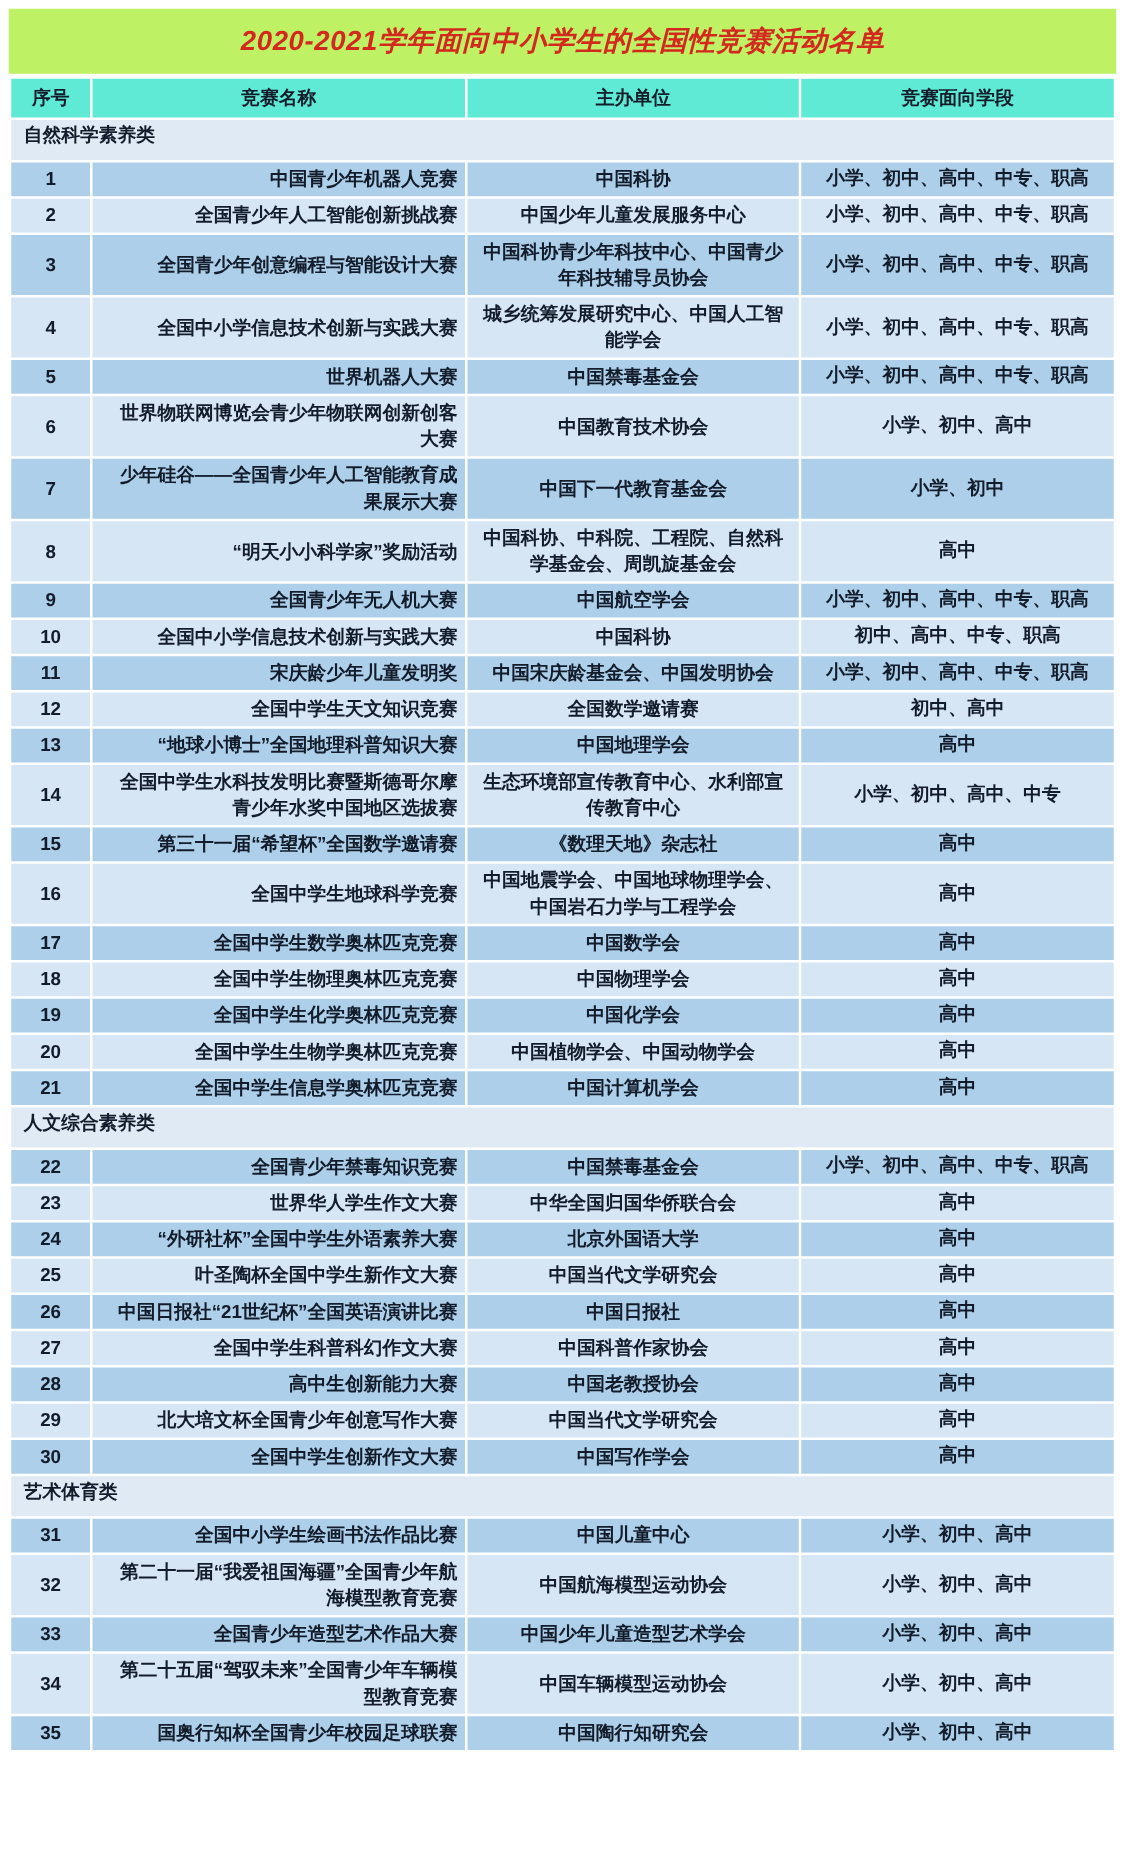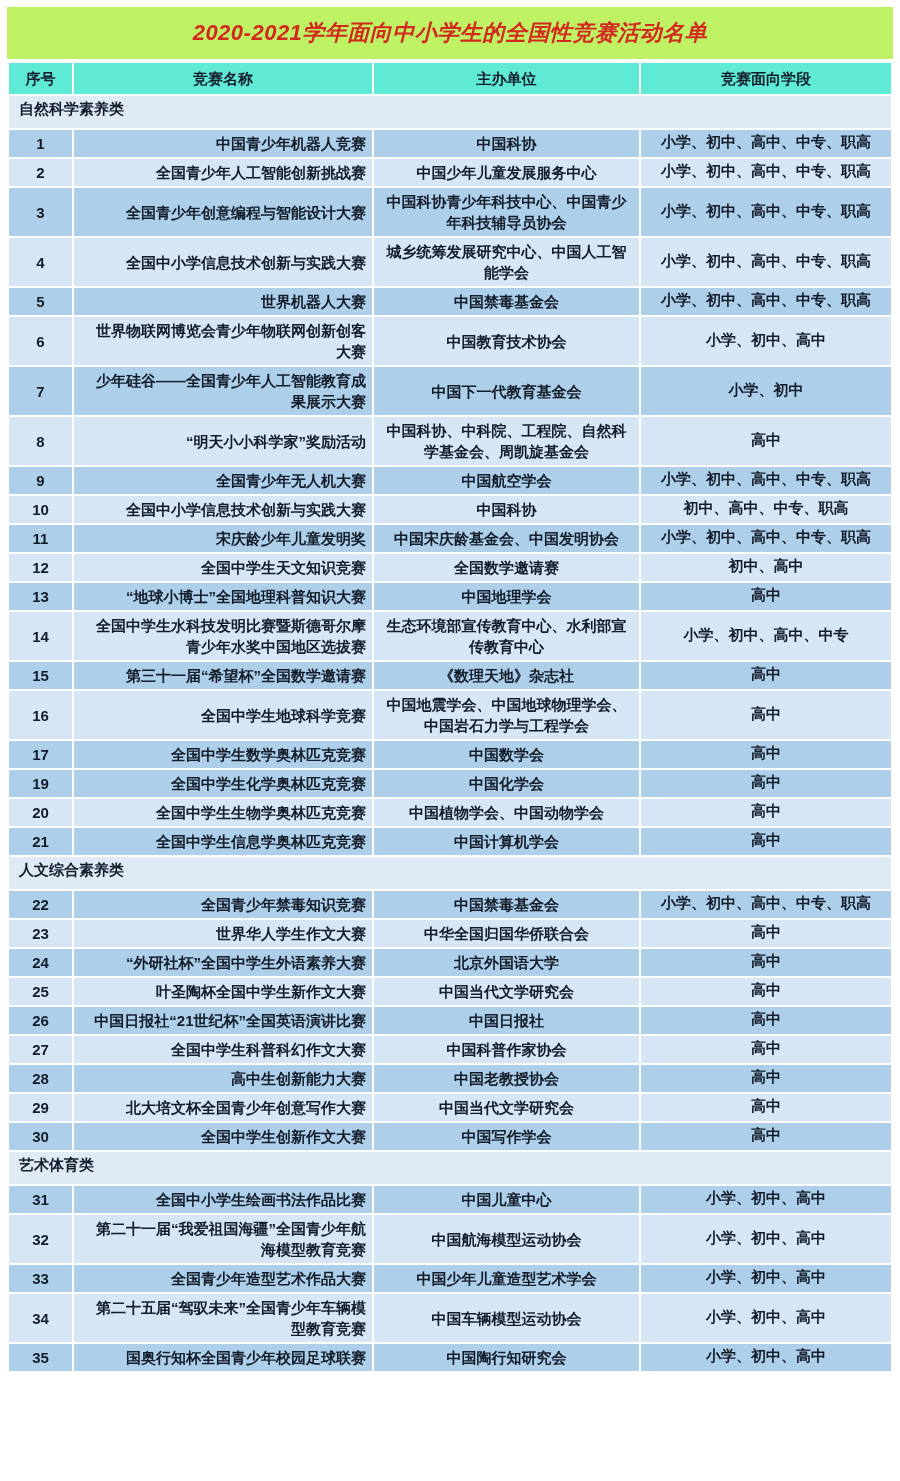--- a/index.html
+++ b/index.html
@@ -183,20 +183,26 @@
           <td class="c-name">全国中学生地球科学竞赛</td>
           <td class="c-organizer">中国地震学会、中国地球物理学会、中国岩石力学与工程学会</td>
           <td class="c-stage">高中</td>
         </tr>
         <tr class="row-dark">
           <td class="c-no">17</td>
           <td class="c-name">全国中学生数学奥林匹克竞赛</td>
           <td class="c-organizer">中国数学会</td>
           <td class="c-stage">高中</td>
         </tr>
+        <tr class="row-light">
+          <td class="c-no">18</td>
+          <td class="c-name">全国中学生物理奥林匹克竞赛</td>
+          <td class="c-organizer">中国物理学会</td>
+          <td class="c-stage">高中</td>
+        </tr>
         <tr class="row-dark">
           <td class="c-no">19</td>
           <td class="c-name">全国中学生化学奥林匹克竞赛</td>
           <td class="c-organizer">中国化学会</td>
           <td class="c-stage">高中</td>
         </tr>
         <tr class="row-light">
           <td class="c-no">20</td>
           <td class="c-name">全国中学生生物学奥林匹克竞赛</td>
           <td class="c-organizer">中国植物学会、中国动物学会</td>

